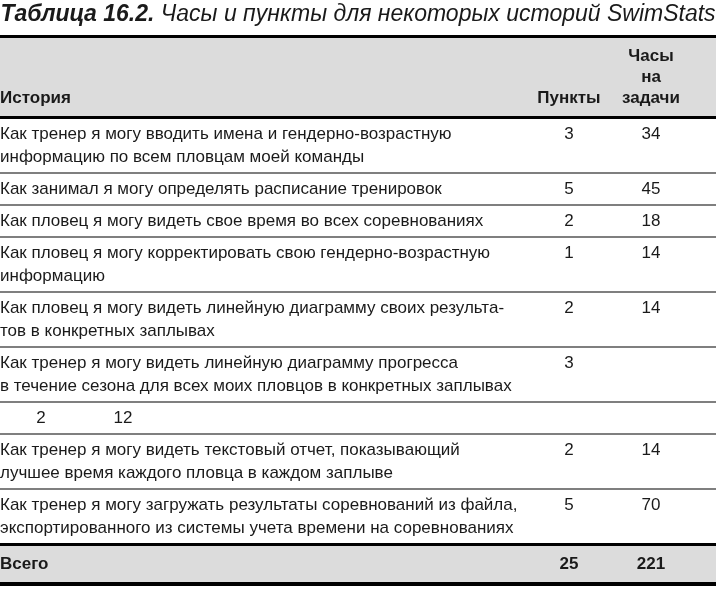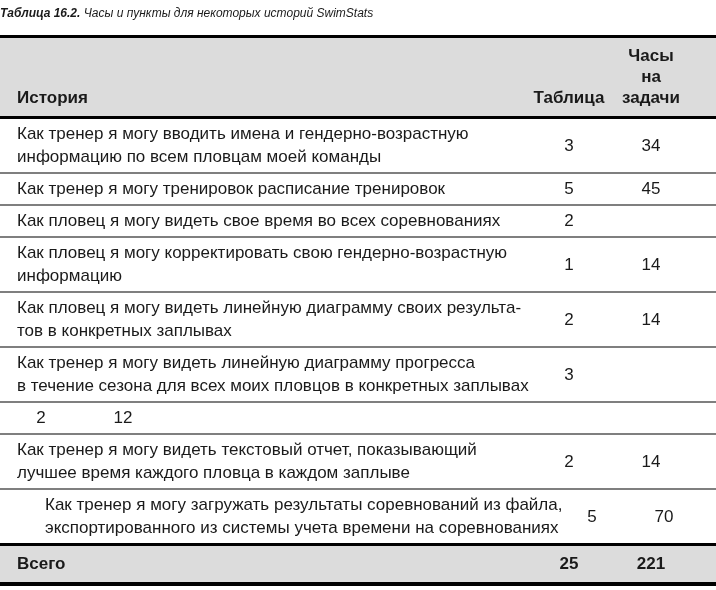--- a/index.html
+++ b/index.html
@@ -10,22 +10,22 @@
     width: 716px;
     height: 590px;
     overflow: hidden;
     background: #ffffff;
     color: #1a1a1a;
     font-family: "Liberation Sans", sans-serif;
   }
   
   .caption {
     margin: 3px 0 11px 0;
-    text-align: left;
-    font-size: 12px;
+    text-align: center;
+    font-size: 23px;
     line-height: 21px;
     font-style: italic;
     white-space: nowrap;
   }
   .caption .cap-label {
     font-weight: bold;
   }
   
   .swim-table {
     width: 716px;
@@ -39,46 +39,45 @@
     background: #dcdcdc;
     border-bottom: 3px solid #000000;
     padding: 7px 0 8px 0;
     font-weight: bold;
     font-size: 17px;
     line-height: 21px;
   }
   
   .trow {
     display: flex;
-    align-items: center;
+    align-items: flex-start;
     padding: 3px 0 4px 0;
     border-bottom: 2px solid #7f7f7f;
     font-size: 17px;
     line-height: 23px;
   }
   .trow.last {
     border-bottom: none;
-    margin-left: 28px;
   }
   
   .tfoot {
     display: flex;
     align-items: flex-start;
     background: #dcdcdc;
     border-top: 3px solid #000000;
     padding: 6px 0 7px 0;
     font-weight: bold;
     font-size: 17px;
     line-height: 23px;
   }
   
   .c-story {
     width: 528px;
     box-sizing: border-box;
-    padding-left: 17px;
+    padding-left: 0;
     white-space: pre;
     text-align: left;
   }
   .c-pts {
     width: 82px;
     text-align: center;
   }
   .c-hrs {
     width: 98px;
     box-sizing: border-box;
@@ -94,41 +93,42 @@
 </style>
 </head>
 <body>
 
 <p class="caption"><span class="cap-label">Таблица 16.2.</span> <span>Часы и пункты для некоторых историй SwimStats</span></p>
 
 <div class="swim-table">
 
   <div class="thead">
     <div class="c-story">История</div>
-    <div class="c-pts">Таблица</div>
+    <div class="c-pts">Пункты</div>
     <div class="c-hrs">Часы
 на задачи</div>
   </div>
 
   <div class="trow">
     <div class="c-story">Как тренер я могу вводить имена и гендерно-возрастную
 информацию по всем пловцам моей команды</div>
     <div class="c-pts">3</div>
     <div class="c-hrs">34</div>
   </div>
 
   <div class="trow">
-    <div class="c-story">Как тренер я могу тренировок расписание тренировок</div>
+    <div class="c-story">Как занимал я могу определять расписание тренировок</div>
     <div class="c-pts">5</div>
     <div class="c-hrs">45</div>
   </div>
 
   <div class="trow">
     <div class="c-story">Как пловец я могу видеть свое время во всех соревнованиях</div>
     <div class="c-pts">2</div>
+    <div class="c-hrs">18</div>
   </div>
 
   <div class="trow">
     <div class="c-story">Как пловец я могу корректировать свою гендерно-возрастную
 информацию</div>
     <div class="c-pts">1</div>
     <div class="c-hrs">14</div>
   </div>
 
   <div class="trow">

